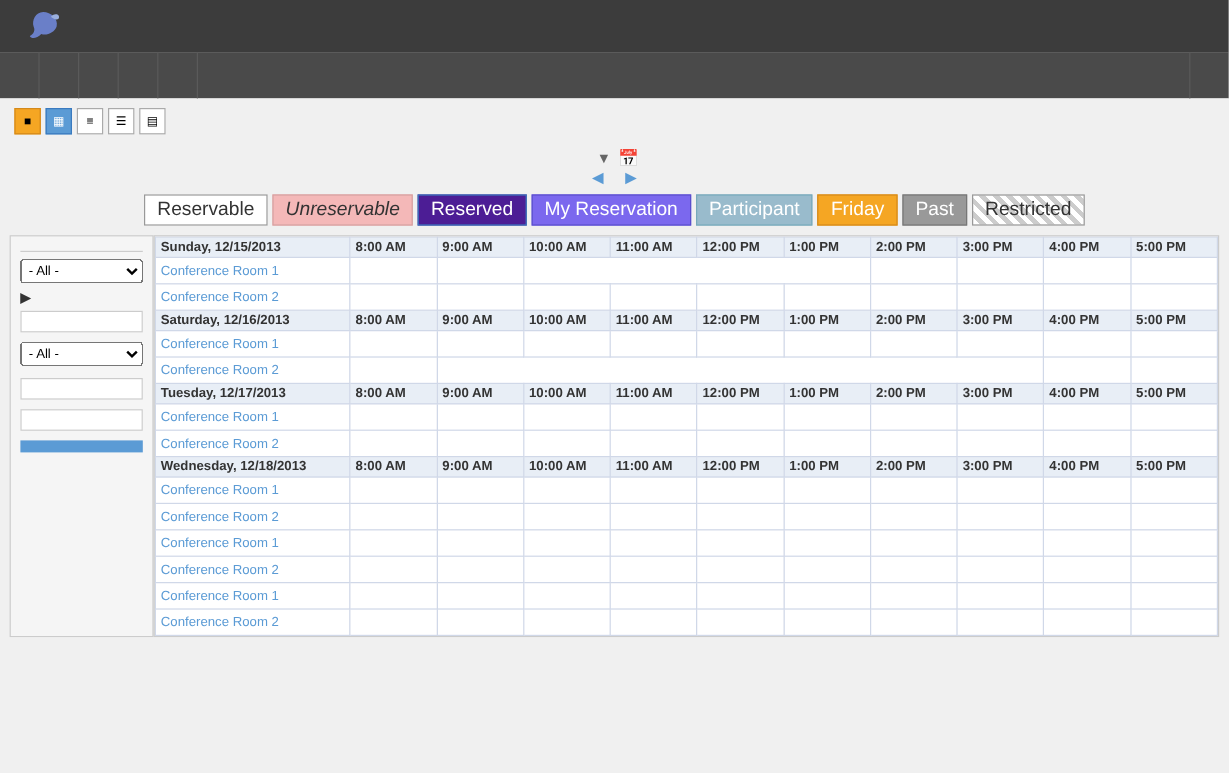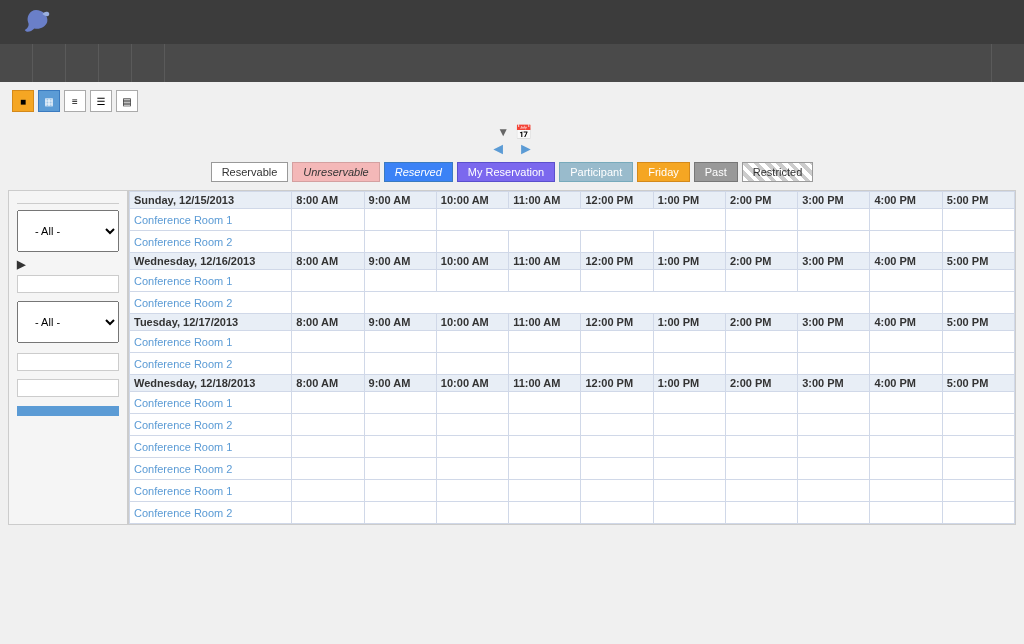--- a/index.html
+++ b/index.html
@@ -90,27 +90,27 @@
 
     
     .legend {
       display: flex;
       justify-content: center;
       gap: 4px;
       margin-bottom: 8px;
     }
     .legend-item {
       padding: 3px 10px;
-      font-size: 11px;
+      font-size: 16px;
       border: 1px solid #ccc;
       cursor: pointer;
     }
     .leg-reservable { background: #fff; color: #333; border: 1px solid #999; }
     .leg-unreservable { background: #f4b8b8; color: #333; border: 1px solid #d4a0a0; font-style: italic; }
-    .leg-reserved { background: #3b82f6; color: #fff; border: 1px solid #3a7abf; font-style: italic; }
+    .leg-reserved { background: #4c1d95; color: #fff; border: 1px solid #3a7abf; }
     .leg-my-reservation { background: #7b68ee; color: #fff; border: 1px solid #5a4fcc; }
     .leg-participant { background: #9bc; color: #fff; border: 1px solid #7ab; }
     .leg-pending { background: #f5a623; color: #fff; border: 1px solid #d4891a; }
     .leg-past { background: #999; color: #fff; border: 1px solid #777; }
     .leg-restricted { 
       background: repeating-linear-gradient(45deg, #fff 0px, #fff 4px, #ccc 4px, #ccc 8px);
       color: #333; border: 1px solid #999;
     }
 
     
@@ -141,21 +141,21 @@
       color: #5b9bd5;
       text-decoration: underline;
       cursor: pointer;
       text-align: center;
       display: block;
       margin-bottom: 4px;
     }
     .sidebar select {
       width: 100%;
       font-size: 11px;
-      padding: 13px;
+      padding: 2px;
       margin-bottom: 6px;
     }
     .sidebar-section {
       font-weight: bold;
       color: #333;
       margin-bottom: 4px;
       display: flex;
       align-items: center;
       gap: 4px;
     }
@@ -365,21 +365,21 @@
               <td class="empty-cell"></td>
               <td class="empty-cell"></td>
               <td class="empty-cell"></td>
               <td class="empty-cell"></td>
               <td class="empty-cell"></td>
               <td class="empty-cell"></td>
               <td class="empty-cell"></td>
               <td class="empty-cell"></td>
             </tr>
             <tr class="date-row">
-              <td>Wednesday, 12/16/2013</td>
+              <td>Saturday, 12/16/2013</td>
               <td>8:00 AM</td>
               <td>9:00 AM</td>
               <td>10:00 AM</td>
               <td>11:00 AM</td>
               <td>12:00 PM</td>
               <td>1:00 PM</td>
               <td>2:00 PM</td>
               <td>3:00 PM</td>
               <td>4:00 PM</td>
               <td>5:00 PM</td>

